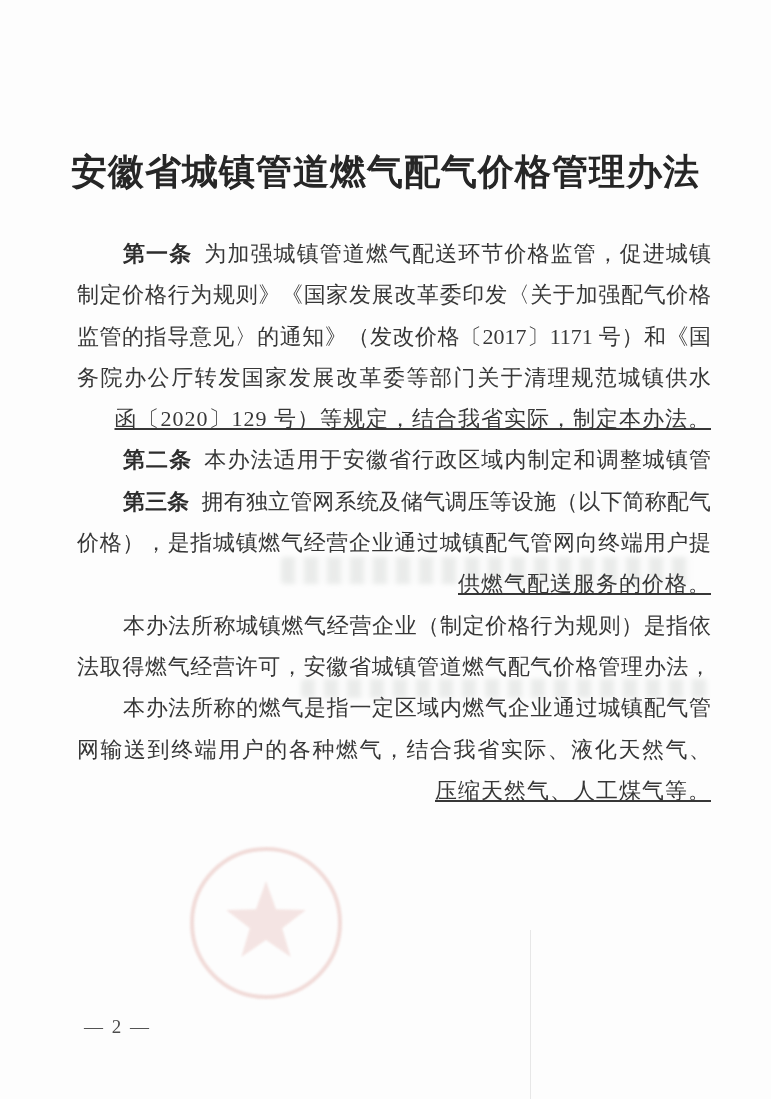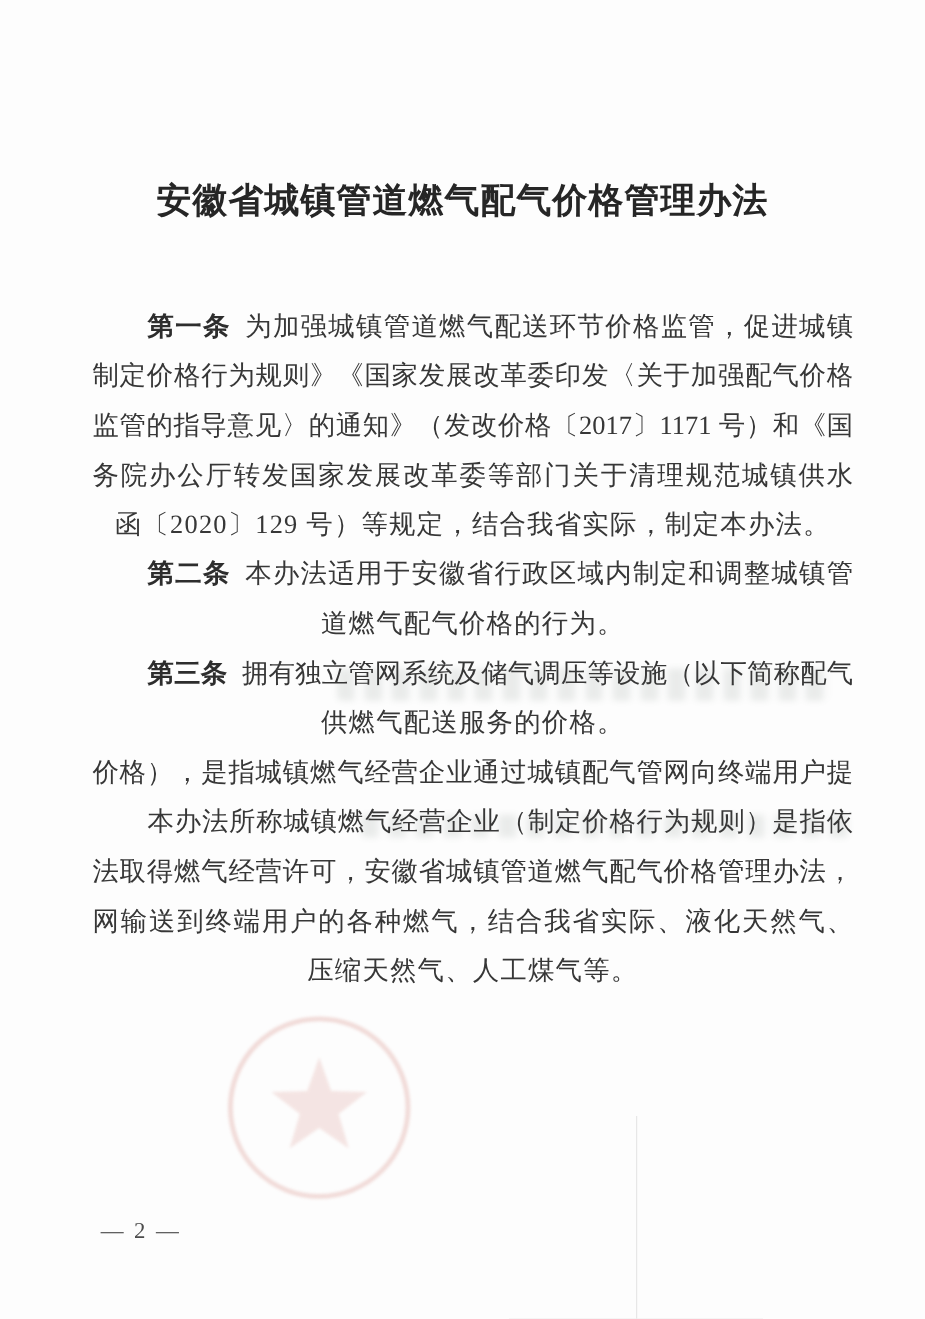--- a/index.html
+++ b/index.html
@@ -16,48 +16,48 @@
     font-family: "Liberation Serif", "DejaVu Serif", serif;
     color: #3b3b3b;
   }
   .doc-title {
     position: absolute;
     top: 148px;
     left: 0;
     width: 100%;
     margin: 0;
     text-align: center;
-    font-size: 29px;
+    font-size: 36px;
     font-weight: 700;
     letter-spacing: 1px;
     color: #262626;
     font-family: "Liberation Serif", "DejaVu Serif", serif;
   }
   .doc-body {
     position: absolute;
     left: 77px;
     top: 233px;
     width: 634px;
     font-size: 22px;
     color: #373737;
-    margin-top: 18px;
   }
   .line {
     height: 41.3px;
     line-height: 41.3px;
     overflow: hidden;
   }
   .line.fill {
     text-align: justify;
     text-align-last: justify;
   }
   .line.end {
-    text-align: center;
+    text-align: right;
     text-align-last: auto;
     letter-spacing: 1px;
+    text-decoration: underline;
   }
   .line.ind {
     text-indent: 46px;
   }
   .article-label {
     font-weight: 700;
     margin-right: 0.55em;
     color: #2d2d2d;
   }
   .page-number {
@@ -122,25 +122,25 @@
 
   <h1 class="doc-title">安徽省城镇管道燃气配气价格管理办法</h1>
 
   <div class="doc-body">
     <div class="line fill ind"><span class="article-label">第一条</span><span>为加强城镇管道燃气配送环节价格监管，促进城镇</span></div>
     <div class="line fill"><span>制定价格行为规则》《国家发展改革委印发〈关于加强配气价格</span></div>
     <div class="line fill"><span>监管的指导意见〉的通知》（发改价格〔2017〕1171 号）和《国</span></div>
     <div class="line fill"><span>务院办公厅转发国家发展改革委等部门关于清理规范城镇供水</span></div>
     <div class="line end"><span>函〔2020〕129 号）等规定，结合我省实际，制定本办法。</span></div>
     <div class="line fill ind"><span class="article-label">第二条</span><span>本办法适用于安徽省行政区域内制定和调整城镇管</span></div>
-    <div class="line end"><span>道燃气配气价格的行为。</span></div>
     <div class="line fill ind"><span class="article-label">第三条</span><span>拥有独立管网系统及储气调压等设施（以下简称配气</span></div>
+    <div class="line fill"><span>价格），是指城镇燃气经营企业通过城镇配气管网向终端用户提</span></div>
     <div class="line end"><span>供燃气配送服务的价格。</span></div>
-    <div class="line fill"><span>价格），是指城镇燃气经营企业通过城镇配气管网向终端用户提</span></div>
     <div class="line fill ind"><span>本办法所称城镇燃气经营企业（制定价格行为规则）是指依</span></div>
     <div class="line fill"><span>法取得燃气经营许可，安徽省城镇管道燃气配气价格管理办法，从</span></div>
+    <div class="line fill ind"><span>本办法所称的燃气是指一定区域内燃气企业通过城镇配气管</span></div>
     <div class="line fill"><span>网输送到终端用户的各种燃气，结合我省实际、液化天然气、</span></div>
     <div class="line end"><span>压缩天然气、人工煤气等。</span></div>
   </div>
 
   <div class="page-number">— 2 —</div>
 
 </div>
 
 </body></html>

